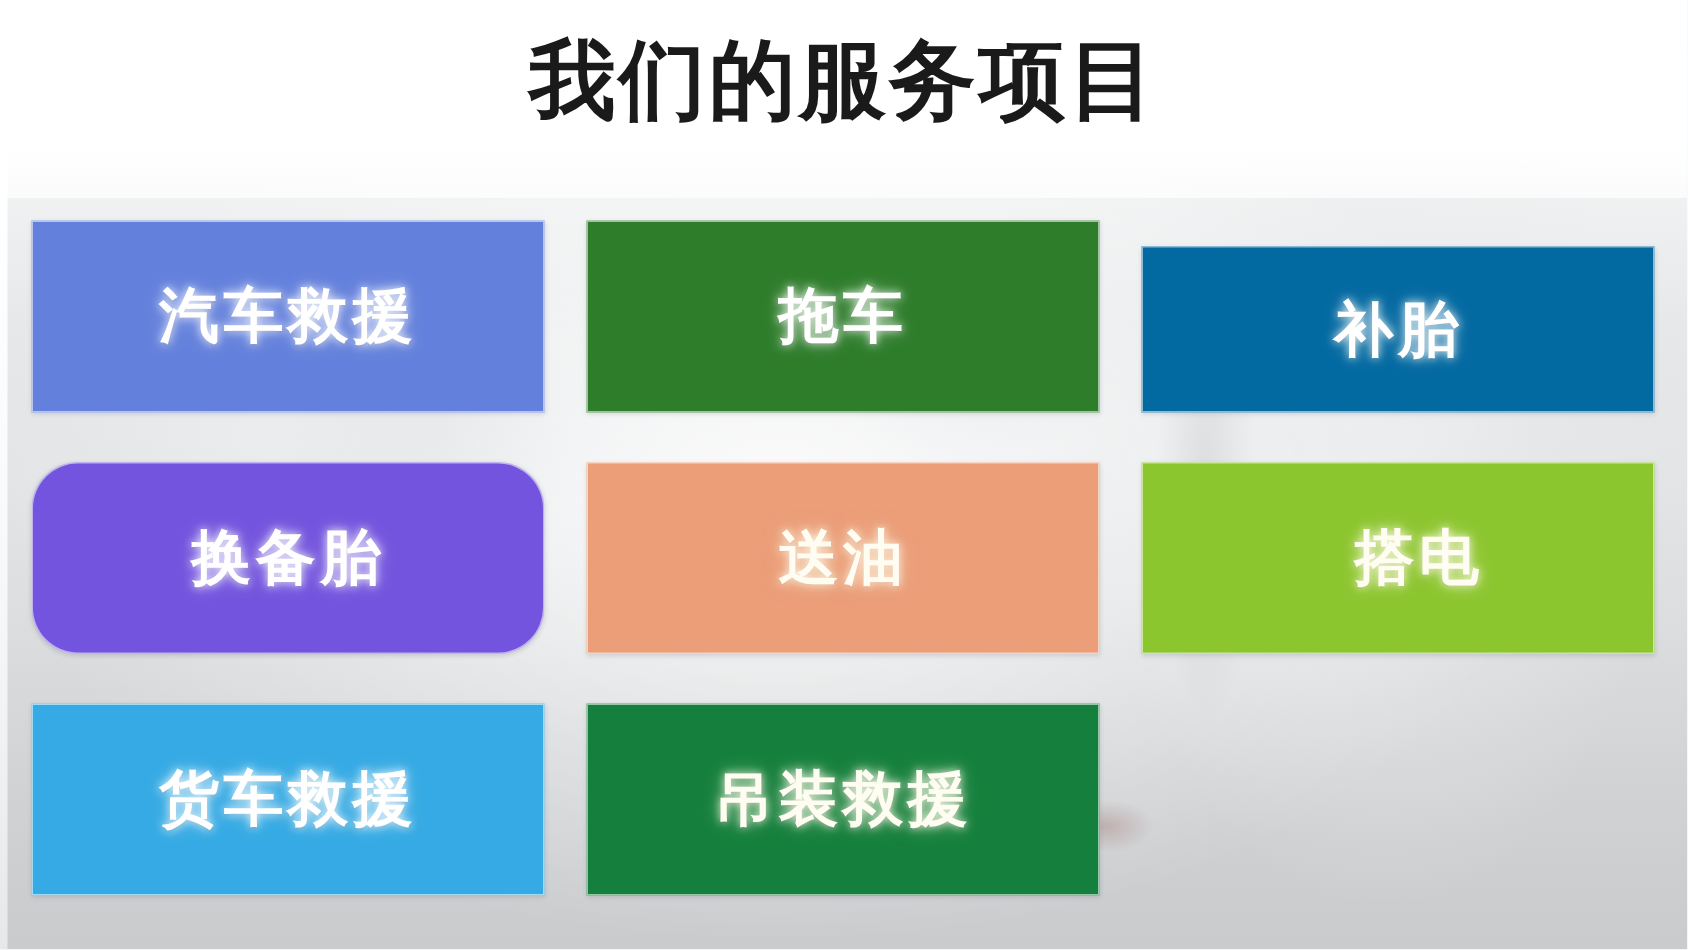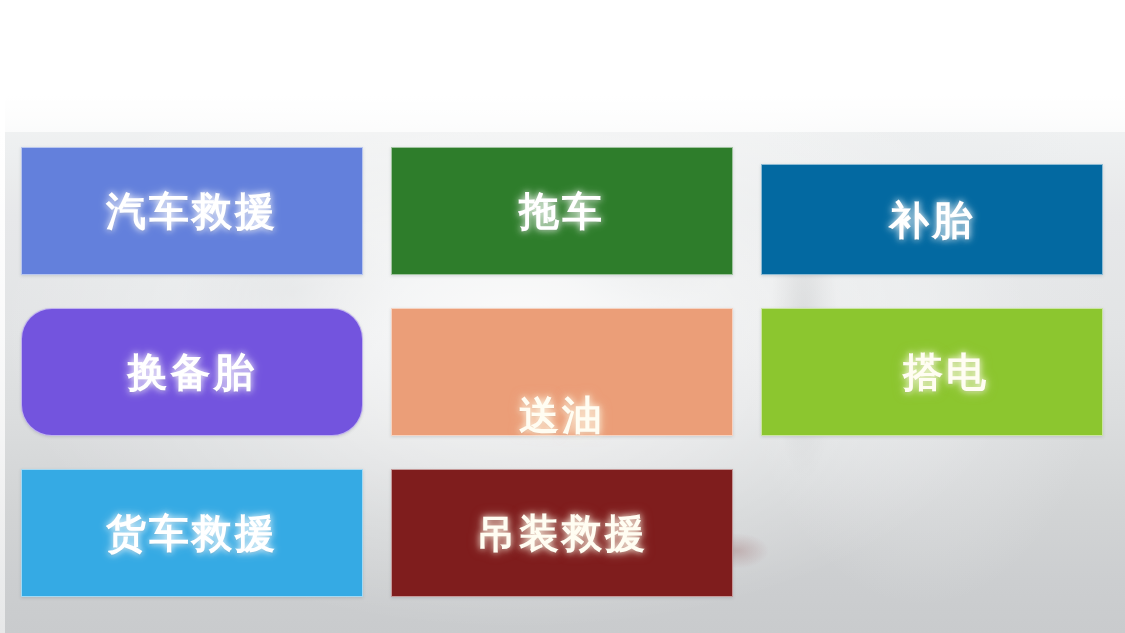--- a/index.html
+++ b/index.html
@@ -113,44 +113,45 @@
 </head>
 <body>
 
 <div class="stage">
 
   <div class="backdrop"></div>
   <div class="backdrop-top-wash"></div>
   <div class="top-rule"></div>
   <div class="left-rule"></div>
 
+  <div class="heading">我们的服务项目</div>
 
   <div class="grid">
 
     <div class="tile" style="background: rgb(99, 128, 220);">
       <span class="tile-label">汽车救援</span>
     </div>
     <div class="tile" style="background: rgb(46, 125, 43);">
       <span class="tile-label">拖车</span>
     </div>
 
     <div class="tile" style="background: #0369a1; margin-top: 17px;">
       <span class="tile-label">补胎</span>
     </div>
     <div class="tile" style="background: rgb(115, 84, 222); border-radius: 31px;">
       <span class="tile-label">换备胎</span>
     </div>
-    <div class="tile warm" style="background: rgb(235, 158, 120); align-items: flex-end;">
+    <div class="tile warm" style="background: rgb(235, 158, 120);">
       <span class="tile-label">送油</span>
     </div>
 
     <div class="tile warm" style="background: rgb(140, 198, 47); padding-left: 28px;">
       <span class="tile-label">搭电</span>
     </div>
     <div class="tile" style="background: rgb(53, 170, 228);">
       <span class="tile-label">货车救援</span>
     </div>
-    <div class="tile warm" style="background: #7f1d1d;">
+    <div class="tile warm" style="background: #15803d;">
       <span class="tile-label">吊装救援</span>
     </div>
 
   </div>
 </div>
 
 </body></html>

